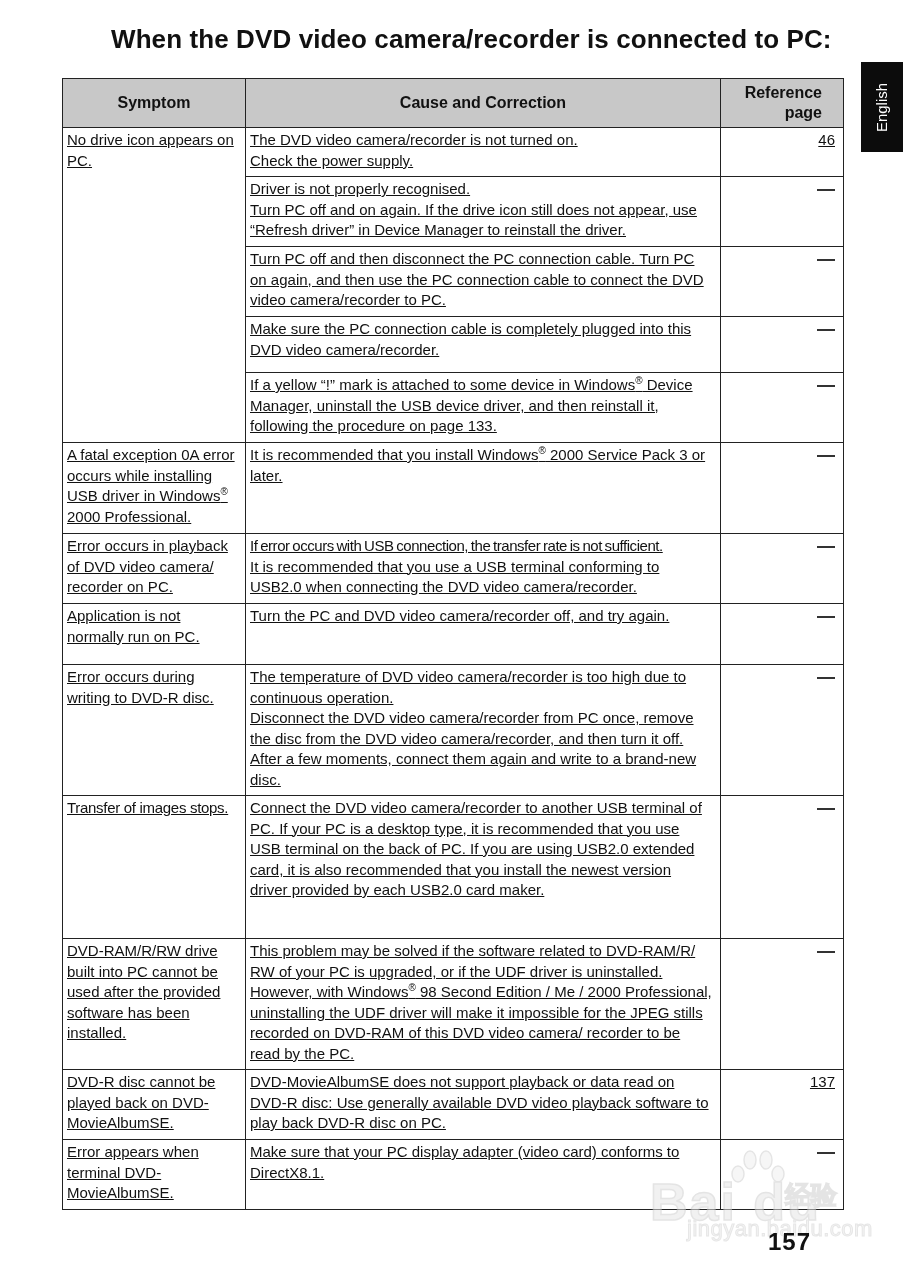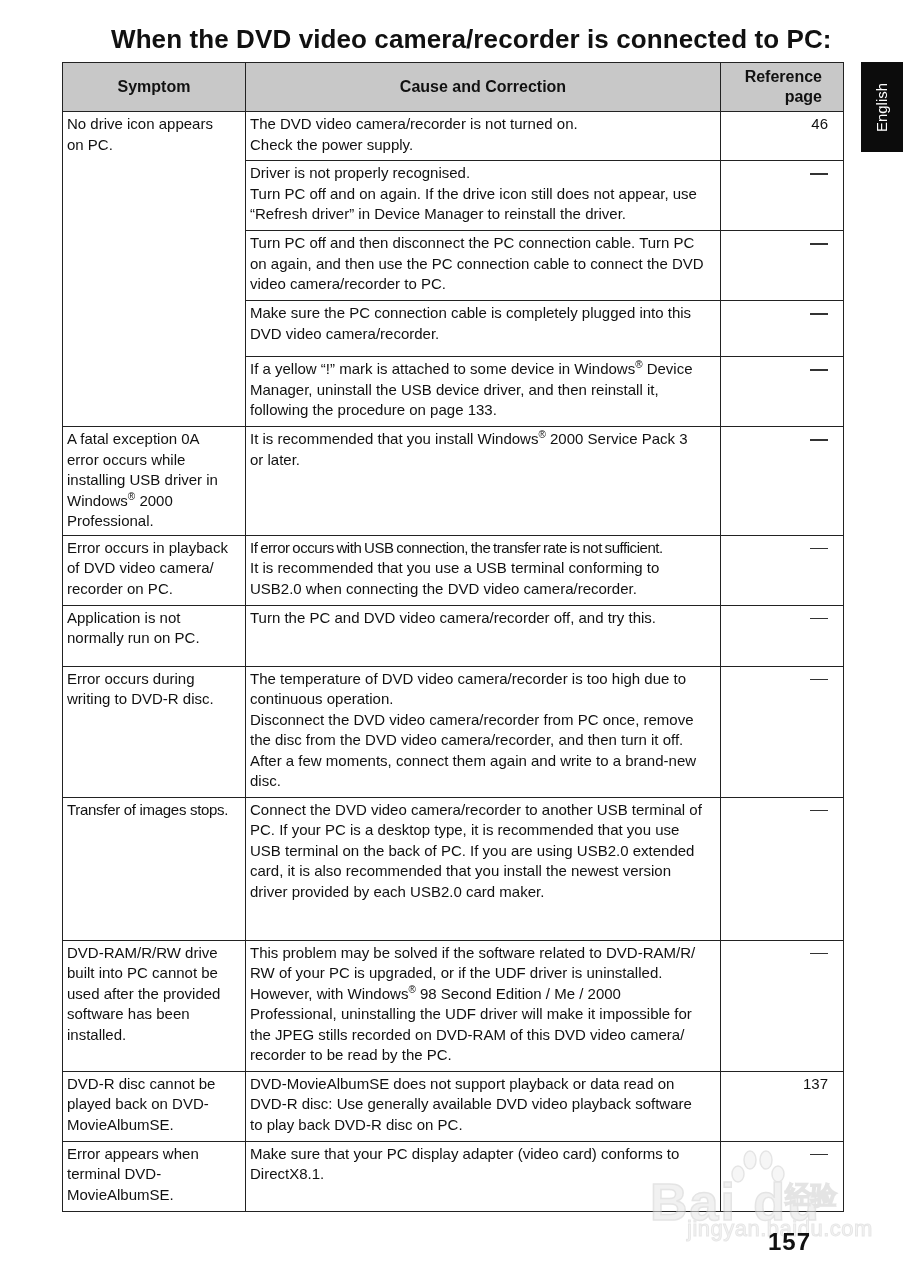--- a/index.html
+++ b/index.html
@@ -2,24 +2,24 @@
 <html><head>
 <meta charset="utf-8">
 <style>
   html, body { margin: 0; padding: 0; background: #ffffff; }
   body { width: 903px; height: 1280px; position: relative; overflow: hidden;
          font-family: "Liberation Sans", sans-serif; color: #111; }
   .title { position: absolute; left: 63px; top: 24px; font-size: 26px; font-weight: bold; letter-spacing: 0.1px; margin-left: 48px; }
   .lang-tab { position: absolute; left: 861px; top: 62px; width: 42px; height: 90px; background: #0c0c0c;
               display: flex; align-items: center; justify-content: center; }
   .lang-tab span { color: #fff; font-size: 15px; transform: rotate(-90deg); white-space: nowrap; display: block; }
-  table.ts { position: absolute; left: 62px; top: 62px; width: 781px; border-collapse: collapse; table-layout: fixed; }
+  table.ts { position: absolute; left: 62px; top: 78px; width: 781px; border-collapse: collapse; table-layout: fixed; }
   table.ts th, table.ts td { border: 1.3px solid #222; font-size: 15px; line-height: 20.5px; vertical-align: top; }
   table.ts th { background: #c8c8c8; font-weight: bold; text-align: center; vertical-align: middle; height: 48px; padding: 0 4px; font-size: 16px; line-height: 20px; }
-  table.ts td { padding: 2px 15px 3px 4px; }
+  table.ts td { padding: 2px 8px 3px 4px; text-decoration: underline; }
   td.ref { text-align: right; vertical-align: middle; }
   col.c1 { width: 183px; } col.c2 { width: 475px; } col.c3 { width: 123px; }
   .dash { display: inline-block; width: 18px; height: 1.4px; background: #333; vertical-align: middle; }
   .line { display: block; }
   sup { font-size: 10px; line-height: 0; }
   .page-num { position: absolute; left: 768px; top: 1228px; font-size: 24px; font-weight: bold; letter-spacing: 1px; }
   .wm { position: absolute; left: 640px; top: 1150px; width: 220px; height: 100px; opacity: 0.55; }
   .wm-baidu { position: absolute; left: 10px; top: 22px; font-size: 52px; font-weight: bold; color: #e6e6e6;
               -webkit-text-stroke: 1.5px #cfcfcf; letter-spacing: 2px; }
   .wm-jy { position: absolute; left: 145px; top: 28px; font-size: 26px; font-weight: bold; color: #e6e6e6; -webkit-text-stroke: 1.2px #cfcfcf; }
@@ -90,21 +90,21 @@
       <td>Error occurs in playback of DVD video camera/ recorder on PC.</td>
       <td>
         <span class="line" style="letter-spacing:-0.45px;word-spacing:-1px">If error occurs with USB connection, the transfer rate is not sufficient.</span>
         <span class="line">It is recommended that you use a USB terminal conforming to USB2.0 when connecting the DVD video camera/recorder.</span>
       </td>
       <td class="ref"><span class="dash"></span></td>
     </tr>
 
     <tr style="height:61px">
       <td>Application is not normally run on PC.</td>
-      <td>Turn the PC and DVD video camera/recorder off, and try this.</td>
+      <td>Turn the PC and DVD video camera/recorder off, and try again.</td>
       <td class="ref"><span class="dash"></span></td>
     </tr>
 
     <tr style="height:131px">
       <td>Error occurs during writing to DVD-R disc.</td>
       <td>
         <span class="line">The temperature of DVD video camera/recorder is too high due to continuous operation.</span>
         <span class="line">Disconnect the DVD video camera/recorder from PC once, remove the disc from the DVD video camera/recorder, and then turn it off. After a few moments, connect them again and write to a brand-new disc.</span>
       </td>
       <td class="ref"><span class="dash"></span></td>

